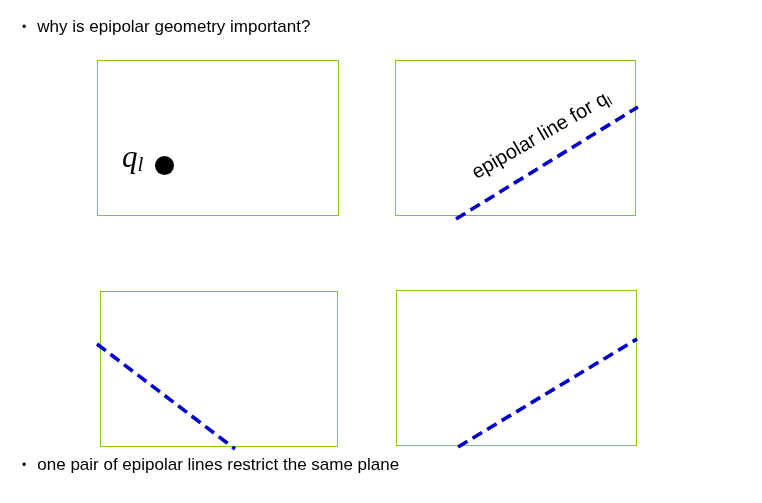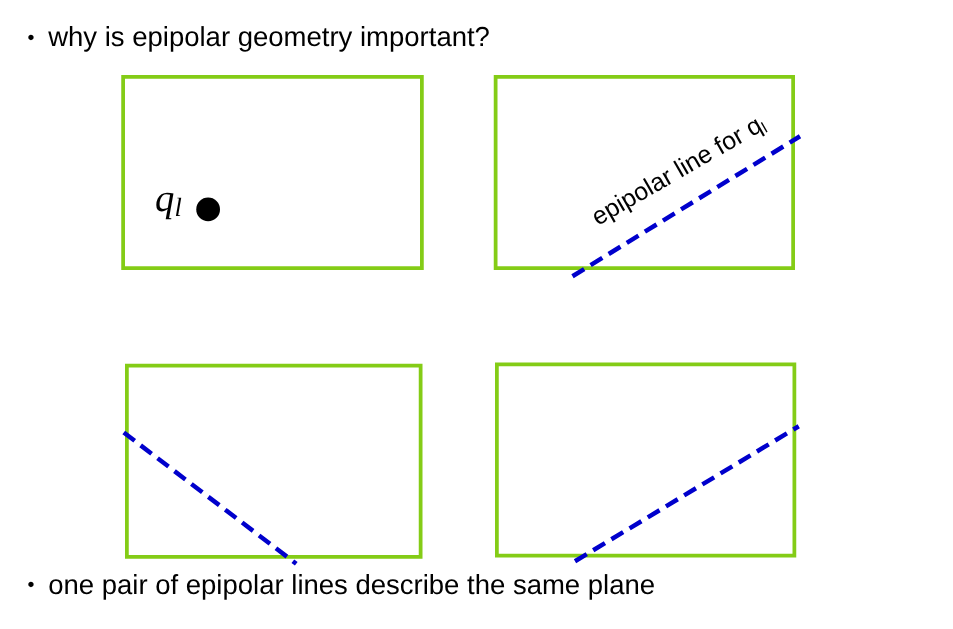--- a/index.html
+++ b/index.html
@@ -7,40 +7,40 @@
     position: relative;
     width: 762px;
     height: 503px;
     background: #ffffff;
     color: #000000;
     font-family: "Liberation Sans", sans-serif;
     overflow: hidden;
   }
   .bullet-line {
     position: absolute;
-    font-size: 22px;
+    font-size: 17px;
     white-space: nowrap;
     color: #000000;
   }
   .marker {
     display: inline-block;
     font-size: 0.72em;
     margin-right: 11px;
     vertical-align: 0.1em;
   }
   .qit { font-style: italic; }
   .sub {
     font-size: 0.62em;
     vertical-align: -0.22em;
   }
   .arrow { font-family: "Liberation Serif", serif; }
   .imgbox {
     position: absolute;
     box-sizing: border-box;
-    border: 3px solid #84cc16;
+    border: 1px solid #84cc16;
     background: #ffffff;
   }
   #box1 { left: 97px;  top: 60px;  width: 242px; height: 156px; }
   #box2 { left: 395px; top: 60px;  width: 241px; height: 156px; }
   #box3 { left: 100px; top: 291px; width: 238px; height: 156px; }
   #box4 { left: 396px; top: 290px; width: 241px; height: 156px; }
   .imgbox svg {
     position: absolute;
     left: 0; top: 0;
     overflow: visible;
@@ -106,16 +106,16 @@
     </svg>
   </div>
 
   <div class="imgbox" id="box4">
     <svg width="235" height="150" viewBox="0 0 235 150">
       <line x1="61" y1="156" x2="240" y2="48" stroke="#0000cc" stroke-width="3.6" stroke-dasharray="11 6"></line>
     </svg>
   </div>
 
   <div class="bullet-line" id="b3">
-    <span class="marker">•</span><span>one pair of epipolar lines describe the same plane</span>
+    <span class="marker">•</span><span>one pair of epipolar lines restrict the same plane</span>
   </div>
 
 </div>
 
 </body></html>

